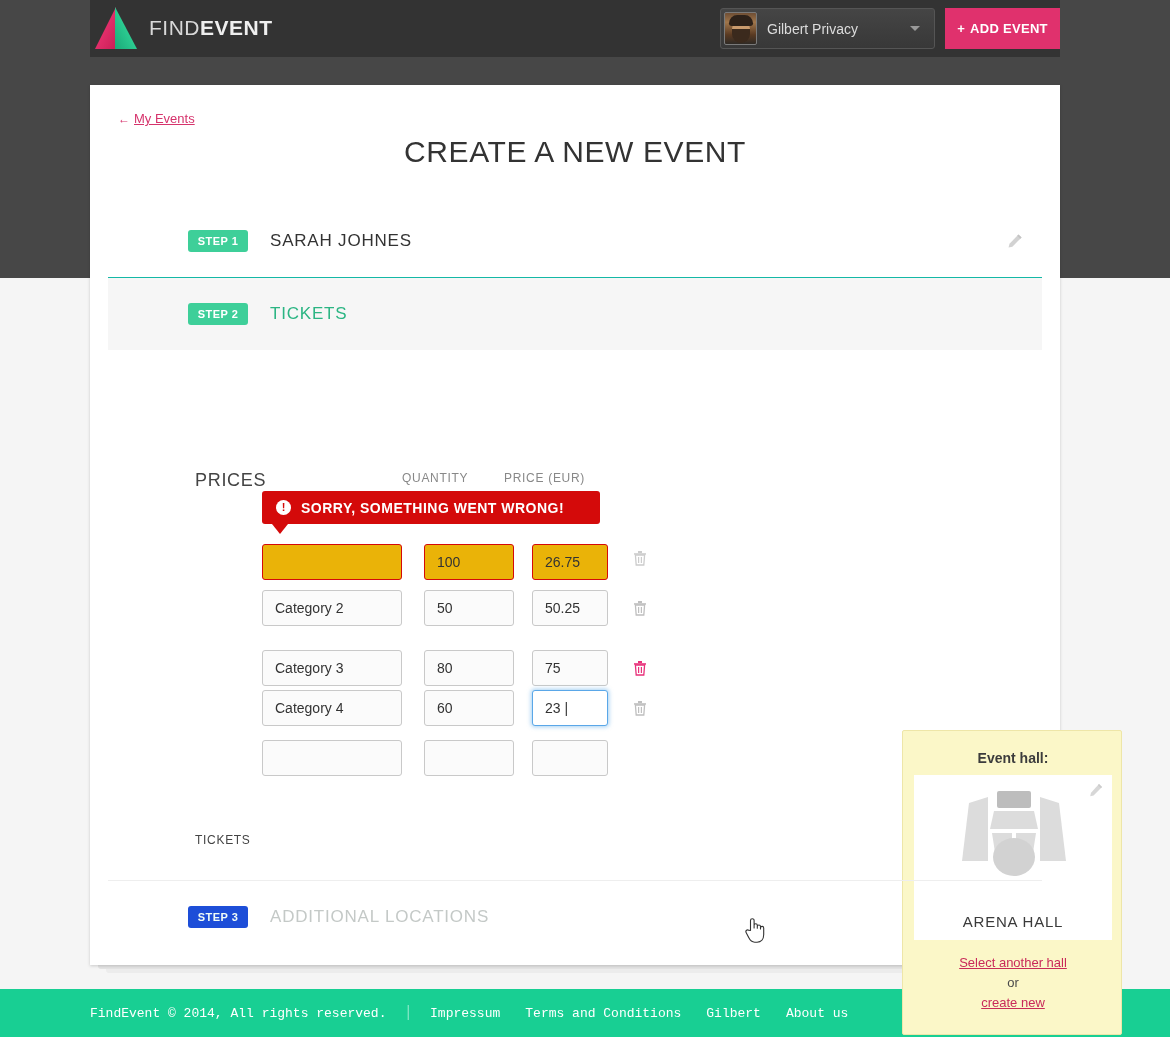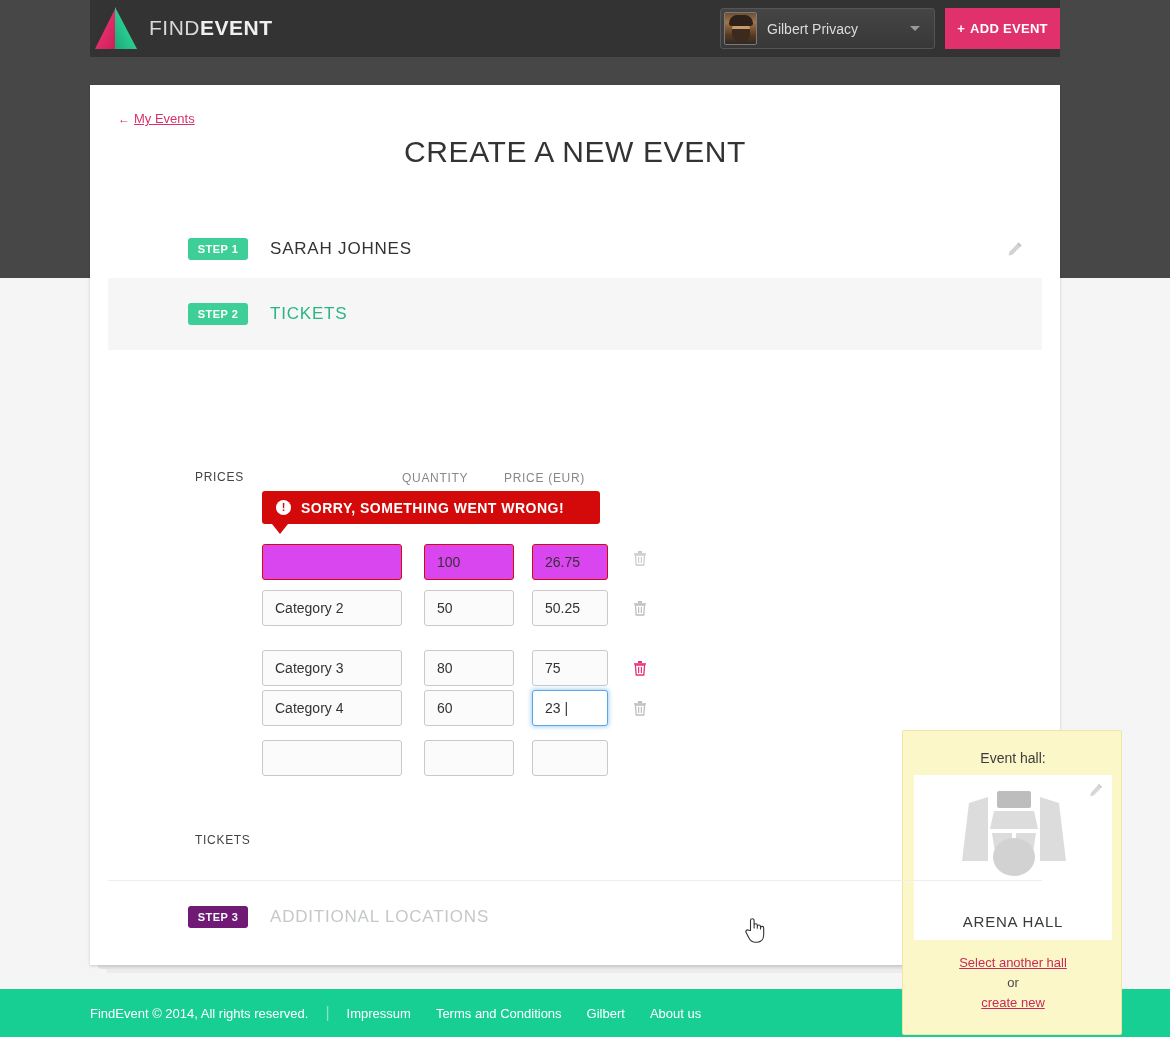--- a/index.html
+++ b/index.html
@@ -128,45 +128,45 @@
   .step-header {
     display:flex; align-items:center; height:72px; padding-left:80px;
     position:relative;
   }
   .step-badge {
     width:60px; height:22px; border-radius:3px; background:#3ecf99;
     color:#fff; font-size:11px; font-weight:bold; letter-spacing:0.5px;
     display:flex; align-items:center; justify-content:center;
     flex:none;
   }
-  .step-badge.muted { background:#701a75; color:#f0fcf7; }
+  .step-badge.muted { background:#1d4ed8; color:#f0fcf7; }
   .step-title {
     margin-left:22px; font-size:17px; color:#333; letter-spacing:0.8px;
   }
   .step-title.green { color:#2bb583; }
   .step-title.muted { color:#c4c9c7; }
   .edit-pencil {
     position:absolute; right:18px; top:50%; transform:translateY(-50%);
     width:18px; height:18px; cursor:pointer; opacity:0.6;
   }
 
-  .sec1 { top:128px; border-bottom:4px solid #14b8a6; }
+  .sec1 { top:120px; border-bottom:4px solid #14b8a6; }
   .sec2 { top:193px; background:#f6f6f6; border-bottom:1px solid #eaeaea;}
   .sec3 { top:795px; border-top:1px solid #eeeeee; }
 
   
   .body-panel {
     position:absolute; left:18px; top:265px; width:934px; height:530px;
     background:#ffffff;
   }
   .col-label {
     position:absolute; font-size:12px; color:#888; letter-spacing:0.7px;
   }
   .lbl-prices {
-    left:87px; top:120px; font-size:12px; color:#444; letter-spacing:0.7px;
+    left:87px; top:120px; font-size:18px; color:#444; letter-spacing:0.7px;
     font-weight:normal; position:absolute;
   }
   .lbl-tickets {
     left:87px; top:483px; font-size:12px; color:#444; letter-spacing:0.7px;
     position:absolute;
   }
   .hdr-category { left:154px; top:136px;margin-top:15px; }
   .hdr-quantity { left:294px; top:121px; }
   .hdr-price    { left:396px; top:121px; }
 
@@ -198,21 +198,21 @@
   }
   .fld {
     height:36px; border:1px solid #c9c9c9; border-radius:3px;
     background:#fbfbfb; font-size:14px; color:#333;
     padding:0 12px; font-family:"Liberation Sans", sans-serif;
     outline:none;
   }
   .fld-cat  { width:140px; }
   .fld-qty  { width:90px; margin-left:22px; }
   .fld-prc  { width:76px; margin-left:18px; }
-  .fld.err { border-color:#d40a0a; background:#d946ef;margin-top:8px; }
+  .fld.err { border-color:#d40a0a; background:#eab308;margin-top:8px; }
   .fld.focused {
     border-color:#5aa7e8; background:#fff;
     box-shadow:0 0 4px 1px rgba(90,167,232,0.55);
   }
   .trash {
     margin-left:25px; width:14px; height:16px; cursor:pointer;
     position:relative; flex:none;
   }
   .trash svg { display:block; }
 
@@ -227,21 +227,21 @@
     z-index:40; pointer-events:none;
   }
 
   
   .hall-card {
     position:absolute; left:794px; top:380px; width:220px; height:305px;
     background:#fbf7c8; border:1px solid #eee6a8; border-radius:2px;
   }
   .hall-title {
     position:absolute; top:19px; width:220px; text-align:center;
-    font-size:14px; color:#3c3c3c;
+    font-size:14px; color:#3c3c3c;font-weight:bold;
   }
   .hall-img {
     position:absolute; left:11px; top:44px; width:198px; height:165px;
     background:#fff;
   }
   .hall-pencil { position:absolute; right:8px; top:7px; width:16px; height:16px; opacity:0.45; }
   .hall-name {
     position:absolute; left:0; bottom:10px; width:198px; text-align:center;
     font-size:15px; letter-spacing:0.8px; color:#3a3a3a;
   }
@@ -257,21 +257,21 @@
     text-decoration:none;
   }
 
   
   .footer {
     position:absolute; left:0; top:989px; width:1170px; height:48px;
     background:#18cf93;
   }
   .footer-inner {
     position:absolute; left:90px; top:0; width:990px; height:48px;
-    display:flex; align-items:center;
+    display:flex; align-items:center;font-family:Liberation Mono, monospace;
   }
   .copy { color:#ffffff; font-size:13px; }
   .fsep { color:#7fe6c4; margin:0 17px; }
   .flink { color:#ffffff; font-size:13px; margin-right:25px; cursor:pointer; }
   .socials { position:absolute; right:90px; top:14px; display:flex; gap:6px; }
   .soc {
     width:17px; height:17px; border-radius:2px; background:#ffffff;
     color:#18cf93; font-size:12px; font-weight:bold;
     display:flex; align-items:center; justify-content:center;
     cursor:pointer; line-height:1;

